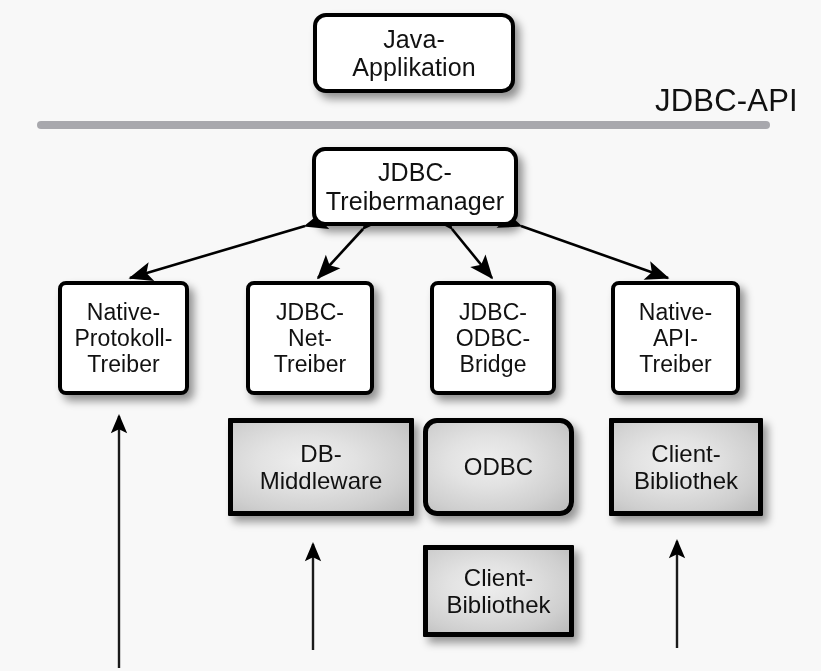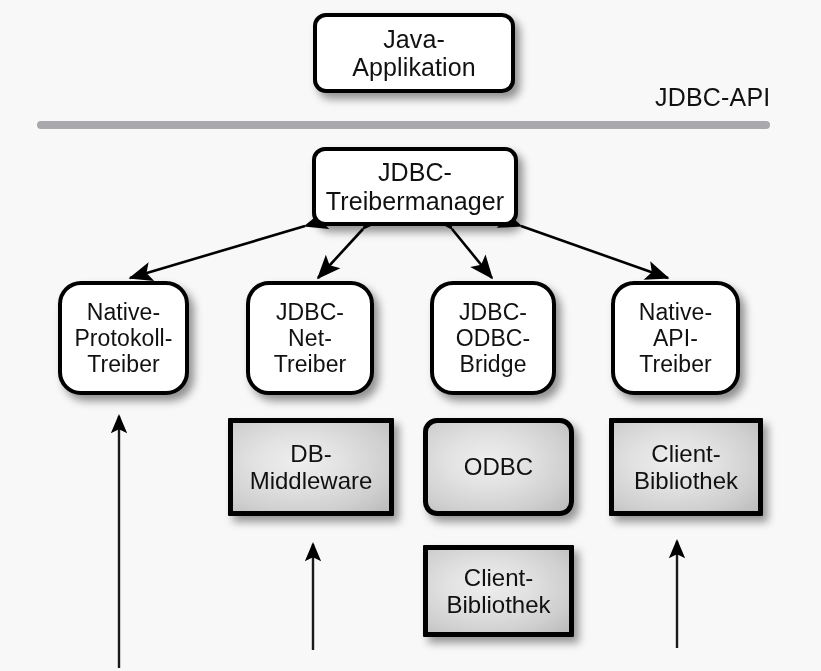--- a/index.html
+++ b/index.html
@@ -47,36 +47,36 @@
     background: #ffffff;
     border: 4px solid #000000;
     border-radius: 13px;
     box-shadow: 5px 6px 9px rgba(0,0,0,0.42);
     font-size: 25px;
     letter-spacing: 0.1px;
   }
   .node.white.small {
     font-size: 23px;
     border-width: 4px;
-    border-radius: 23px;
+    border-radius: 8px;
   }
 
   
   .node.gray {
     border: 5px solid #000000;
     border-radius: 1px;
     background:
       radial-gradient(ellipse 78% 78% at 42% 44%, #eeeeee 0%, #e2e2e2 36%, #cfcfcf 74%, #bdbdbd 100%);
     box-shadow: 5px 6px 9px rgba(0,0,0,0.40);
     font-size: 24px;
   }
 
   .api-label {
     position: absolute;
-    font-size: 25px;
+    font-size: 31px;
     letter-spacing: 0.2px;
     z-index: 3;
   }
   .api-bar {
     position: absolute;
     background: #a8a8ad;
     border-radius: 5px;
     z-index: 2;
   }
 </style>
@@ -123,21 +123,21 @@
   <div class="node white small" style="left:246px; top:281px; width:128px; height:114px;">JDBC-
 Net-
 Treiber</div>
   <div class="node white small" style="left:430px; top:281px; width:126px; height:114px;">JDBC-
 ODBC-
 Bridge</div>
   <div class="node white small" style="left:611px; top:281px; width:129px; height:114px;">Native-
 API-
 Treiber</div>
 
-  <div class="node gray" style="left:228px; top:418px; width:166px; height:98px;">DB-
+  <div class="node gray" style="left:228px; top:418px; width:186px; height:98px;">DB-
 Middleware</div>
   <div class="node gray" style="left:423px; top:418px; width:151px; height:98px;border-radius:14px;">ODBC</div>
   <div class="node gray" style="left:609px; top:418px; width:154px; height:98px;">Client-
 Bibliothek</div>
   <div class="node gray" style="left:423px; top:545px; width:151px; height:92px;">Client-
 Bibliothek</div>
 
 </div>
 
 </body></html>

